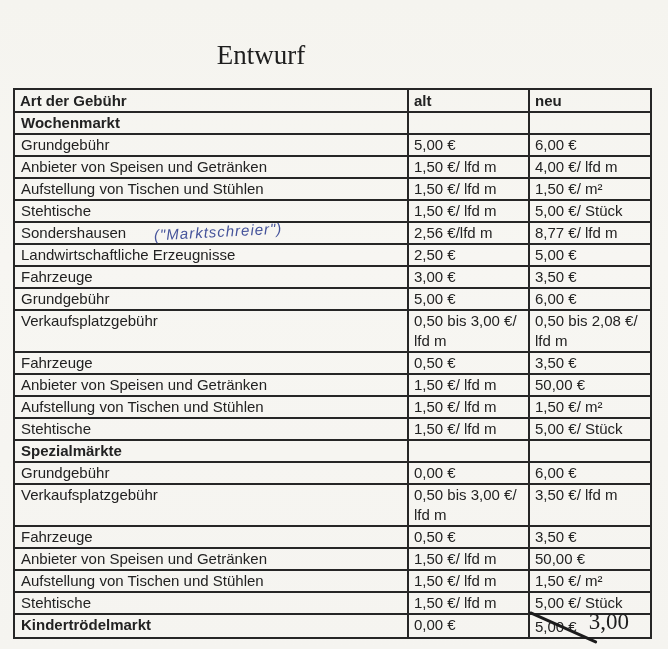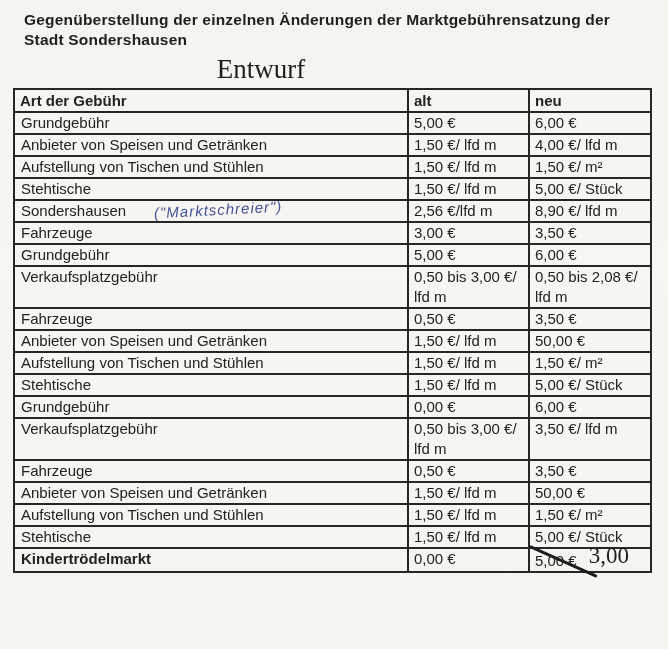--- a/index.html
+++ b/index.html
@@ -19,21 +19,21 @@
     position: absolute;
     left: 24px; top: 10px; width: 625px;
     font-weight: bold;
     font-size: 15.5px;
     line-height: 20px;
     letter-spacing: 0.2px;
     color: #1e1e1e;
   }
   .doc-subtitle {
     position: absolute;
-    left: 196px; top: 54px; width: 130px;
+    left: 196px; top: 40px; width: 130px;
     font-family: "Liberation Serif", serif;
     font-size: 27px;
     color: #1e1e1e;
     text-align: center;
   }
   table.fee-table {
     position: absolute;
     left: 13px; top: 88px;
     width: 637px;
     border-collapse: collapse;
@@ -84,39 +84,43 @@
     position: relative;
     top: -3px;
     color: #1e1e1e;
   }
 </style>
 </head>
 <body>
 
 <div class="page">
 
-  <div class="doc-title">Gegenüberstellung der einzelnen Änderungen der Marktgebührensatzung der Stadt Sondershausen</div>
 
   <div class="doc-subtitle">Entwurf</div>
 
   <table class="fee-table">
     <colgroup>
       <col style="width: 394px">
       <col style="width: 121px">
       <col style="width: 122px">
     </colgroup>
     <thead>
       <tr>
         <th>Art der Gebühr</th>
         <th>alt</th>
         <th>neu</th>
       </tr>
     </thead>
     <tbody>
         <tr>
+          <td class="c-label"><span class="bold">Wochenmarkt</span></td>
+          <td><span></span></td>
+          <td class="neu-cell"><span></span></td>
+        </tr>
+        <tr>
           <td class="c-label"><span>Grundgebühr</span></td>
           <td><span>5,00 €</span></td>
           <td class="neu-cell"><span>6,00 €</span></td>
         </tr>
         <tr>
           <td class="c-label"><span>Anbieter von Speisen und Getränken</span></td>
           <td><span>1,50 €/ lfd m</span></td>
           <td class="neu-cell"><span>4,00 €/ lfd m</span></td>
         </tr>
         <tr>
@@ -125,21 +129,26 @@
           <td class="neu-cell"><span>1,50 €/ m²</span></td>
         </tr>
         <tr>
           <td class="c-label"><span>Stehtische</span></td>
           <td><span>1,50 €/ lfd m</span></td>
           <td class="neu-cell"><span>5,00 €/ Stück</span></td>
         </tr>
         <tr>
           <td class="c-label"><span>Sondershausen</span><span class="annotation">("Marktschreier")</span></td>
           <td><span>2,56 €/lfd m</span></td>
-          <td class="neu-cell"><span>8,90 €/ lfd m</span></td>
+          <td class="neu-cell"><span>8,77 €/ lfd m</span></td>
+        </tr>
+        <tr>
+          <td class="c-label"><span>Landwirtschaftliche Erzeugnisse</span></td>
+          <td><span>2,50 €</span></td>
+          <td class="neu-cell"><span>5,00 €</span></td>
         </tr>
         <tr>
           <td class="c-label"><span>Fahrzeuge</span></td>
           <td><span>3,00 €</span></td>
           <td class="neu-cell"><span>3,50 €</span></td>
         </tr>
         <tr>
           <td class="c-label"><span>Grundgebühr</span></td>
           <td><span>5,00 €</span></td>
           <td class="neu-cell"><span>6,00 €</span></td>
@@ -163,20 +172,25 @@
           <td class="c-label"><span>Aufstellung von Tischen und Stühlen</span></td>
           <td><span>1,50 €/ lfd m</span></td>
           <td class="neu-cell"><span>1,50 €/ m²</span></td>
         </tr>
         <tr>
           <td class="c-label"><span>Stehtische</span></td>
           <td><span>1,50 €/ lfd m</span></td>
           <td class="neu-cell"><span>5,00 €/ Stück</span></td>
         </tr>
         <tr>
+          <td class="c-label"><span class="bold">Spezialmärkte</span></td>
+          <td><span></span></td>
+          <td class="neu-cell"><span></span></td>
+        </tr>
+        <tr>
           <td class="c-label"><span>Grundgebühr</span></td>
           <td><span>0,00 €</span></td>
           <td class="neu-cell"><span>6,00 €</span></td>
         </tr>
         <tr>
           <td class="c-label"><span>Verkaufsplatzgebühr</span></td>
           <td><span>0,50 bis 3,00 €/ lfd m</span></td>
           <td class="neu-cell"><span>3,50 €/ lfd m</span></td>
         </tr>
         <tr>

